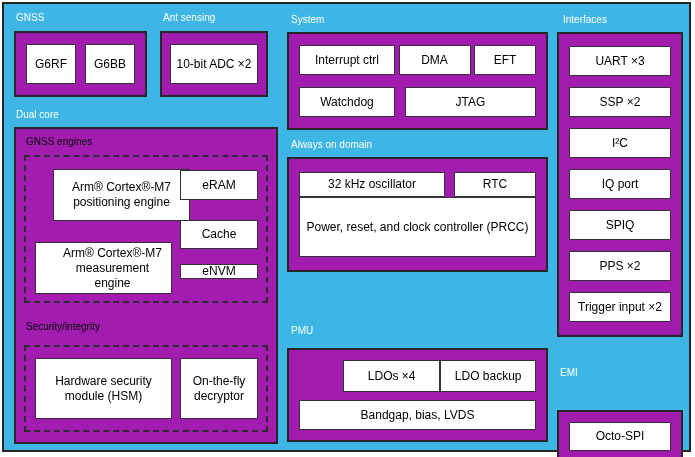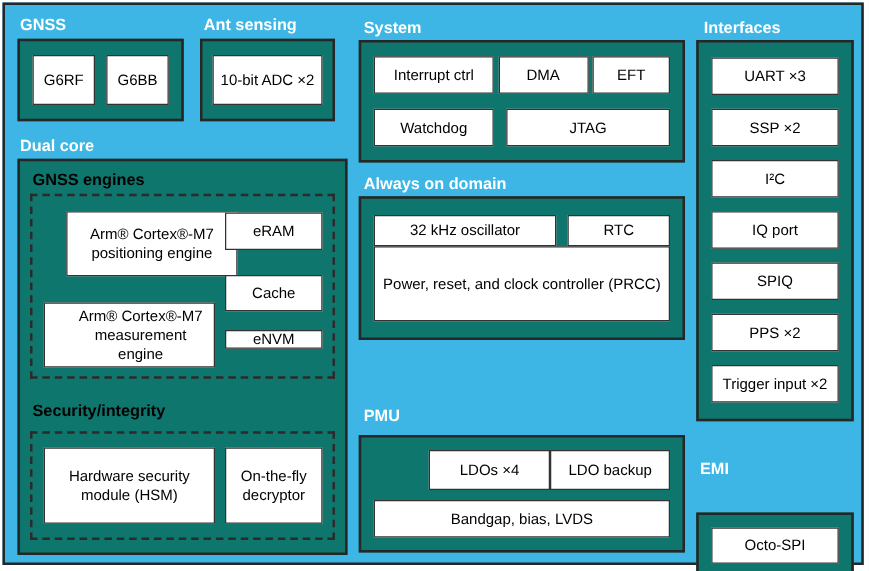--- a/index.html
+++ b/index.html
@@ -6,26 +6,26 @@
   .diagram{
     position:relative;width:695px;height:457px;background:#ffffff;
     font-family:"Liberation Sans",sans-serif;overflow:hidden;
     -webkit-font-smoothing:antialiased;
   }
   .frame{
     position:absolute;left:2px;top:2px;width:689px;height:450px;
     box-sizing:border-box;border:2px solid #262626;background:#3db6e5;
   }
   .lbl{
-    position:absolute;font-size:13px;font-weight:700;color:#ffffff;
+    position:absolute;font-size:10px;font-weight:400;color:#ffffff;
     white-space:nowrap;line-height:1;
   }
   .lbl.dark{color:#000000;}
   .blk{
-    position:absolute;box-sizing:border-box;background:#0f766e;
+    position:absolute;box-sizing:border-box;background:#a21caf;
     border:2px solid #262626;
   }
   .bx{
     box-sizing:border-box;background:#ffffff;border:1.5px solid #333333;
     display:flex;align-items:center;justify-content:center;text-align:center;
     font-size:12px;color:#000000;line-height:1.25;padding:2px 3px;
   }
   .abs{position:absolute;}
   .col{display:flex;flex-direction:column;}
   .row{display:flex;flex-direction:row;justify-content:space-between;}

